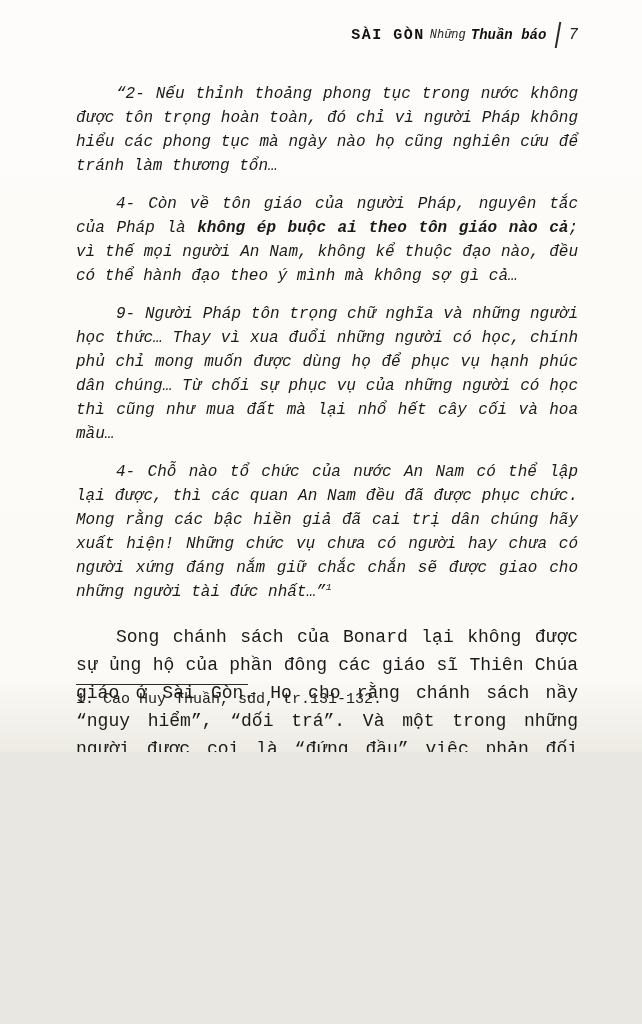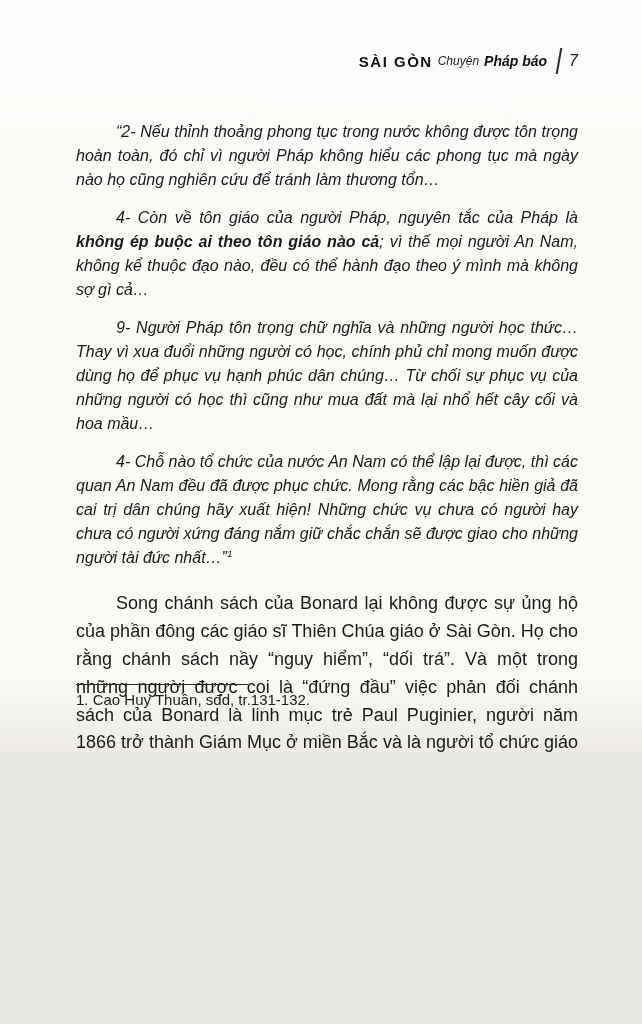--- a/index.html
+++ b/index.html
@@ -2,24 +2,24 @@
 <html><head>
 <meta charset="utf-8">
 <style>
   html, body { margin: 0; padding: 0; background: #e9e7e2; }
   .page {
     position: relative;
     width: 642px;
     height: 752px;
     margin: 0 auto;
     box-sizing: border-box;
-    padding: 46px 64px 0 76px;
+    padding: 20px 64px 0 76px;
     background: linear-gradient(180deg, #fdfcfa 0%, #fbfaf6 90%, #edebe4 100%);
     color: #1a1a1a;
-    font-family: Liberation Sans, sans-serif;
+    font-family: Liberation Mono, monospace;
     overflow: hidden;
   }
   .page-header {
     display: flex;
     justify-content: flex-end;
     align-items: center;
     height: 30px;
   }
   .brand {
     font-weight: 700;
@@ -46,21 +46,21 @@
     height: 26px;
     border-left: 2px solid #2a2a2a;
     transform: skewX(-10deg);
     margin: 0 9px 0 11px;
   }
   .page-number {
     font-style: italic;
     font-size: 16px;
     color: #222;
   }
-  .content { margin-top: 44px; }
+  .content { margin-top: 32px; }
   .quote {
     font-style: italic;
     font-size: 16px;
     line-height: 1.5;
     text-align: justify;
     text-indent: 40px;
     margin: 0 0 14px 0;
   }
   .bold-quote { font-weight: 700; }
   .fn-mark {
@@ -93,22 +93,22 @@
     color: #1d1d1d;
   }
 </style>
 </head>
 <body>
 
 <div class="page">
 
   <header class="page-header">
     <span class="brand">SÀI GÒN</span>
-    <span class="brand-script">Chuyện</span>
-    <span class="brand-sub">Pháp báo</span>
+    <span class="brand-script">Những</span>
+    <span class="brand-sub">Thuần báo</span>
     <span class="header-divider"></span>
     <span class="page-number">7</span>
   </header>
 
   <main class="content">
     <p class="quote">“2- Nếu thỉnh thoảng phong tục trong nước không được tôn trọng hoàn toàn, đó chỉ vì người Pháp không hiểu các phong tục mà ngày nào họ cũng nghiên cứu để tránh làm thương tổn…</p>
     <p class="quote"><span>4- Còn về tôn giáo của người Pháp, nguyên tắc của Pháp là </span><strong class="bold-quote">không ép buộc ai theo tôn giáo nào cả</strong><span>; vì thế mọi người An Nam, không kể thuộc đạo nào, đều có thể hành đạo theo ý mình mà không sợ gì cả…</span></p>
     <p class="quote">9- Người Pháp tôn trọng chữ nghĩa và những người học thức… Thay vì xua đuổi những người có học, chính phủ chỉ mong muốn được dùng họ để phục vụ hạnh phúc dân chúng… Từ chối sự phục vụ của những người có học thì cũng như mua đất mà lại nhổ hết cây cối và hoa mầu…</p>
     <p class="quote"><span>4- Chỗ nào tổ chức của nước An Nam có thể lập lại được, thì các quan An Nam đều đã được phục chức. Mong rằng các bậc hiền giả đã cai trị dân chúng hãy xuất hiện! Những chức vụ chưa có người hay chưa có người xứng đáng nắm giữ chắc chắn sẽ được giao cho những người tài đức nhất…”</span><sup class="fn-mark">1</sup></p>
     <p class="body-para">Song chánh sách của Bonard lại không được sự ủng hộ của phần đông các giáo sĩ Thiên Chúa giáo ở Sài Gòn. Họ cho rằng chánh sách nầy “nguy hiểm”, “dối trá”. Và một trong những người được coi là “đứng đầu” việc phản đối chánh sách của Bonard là linh mục trẻ Paul Puginier, người năm 1866 trở thành Giám Mục ở miền Bắc và là người tổ chức giáo dân, xứ đạo thành những pháo đài ủng hộ quân Pháp, đồng thời tổ chức nhiều cuộc chiến chống lại các phong trào chống Pháp ở miền Bắc.</p>

